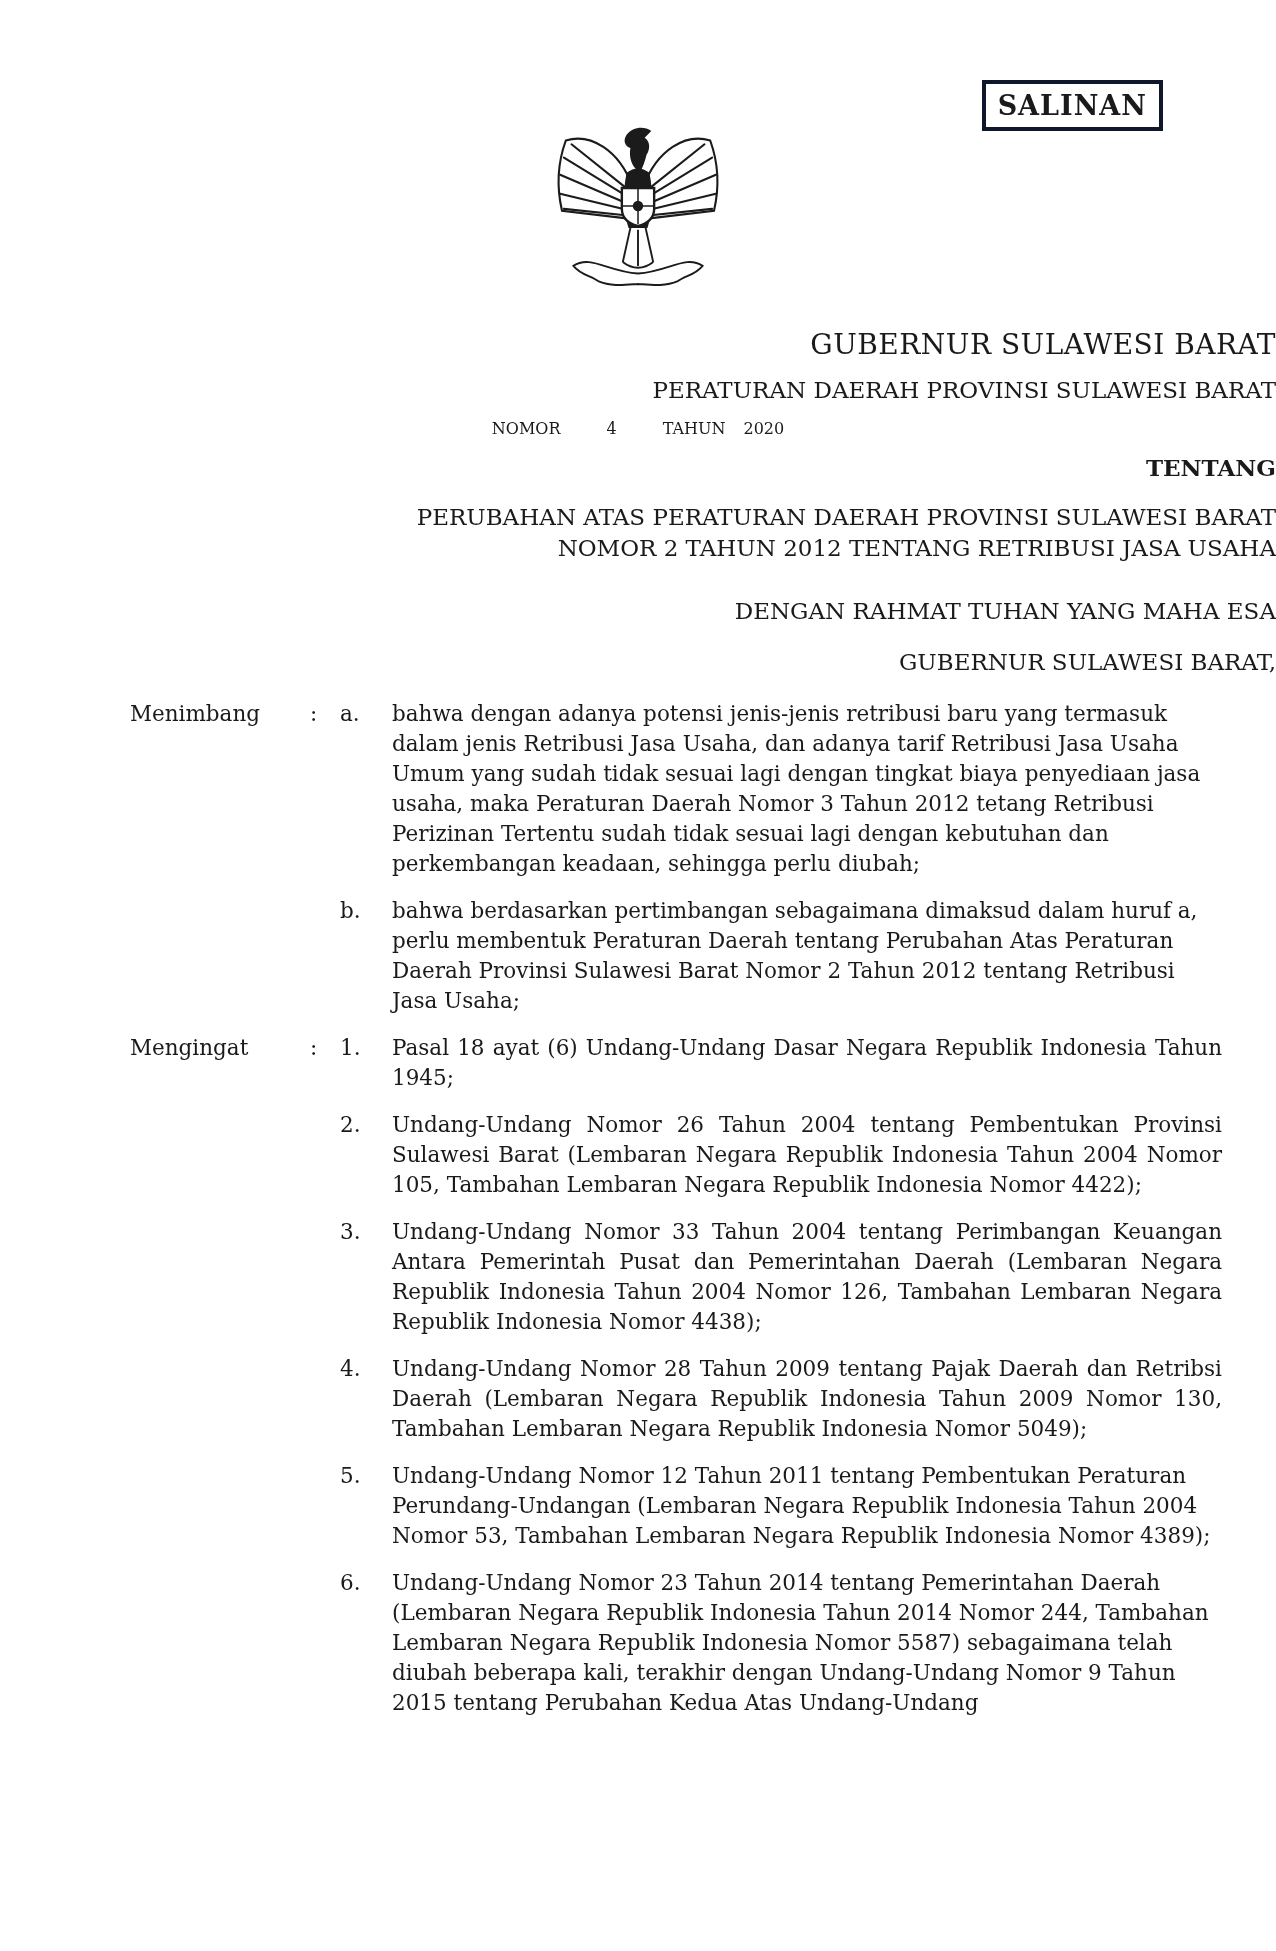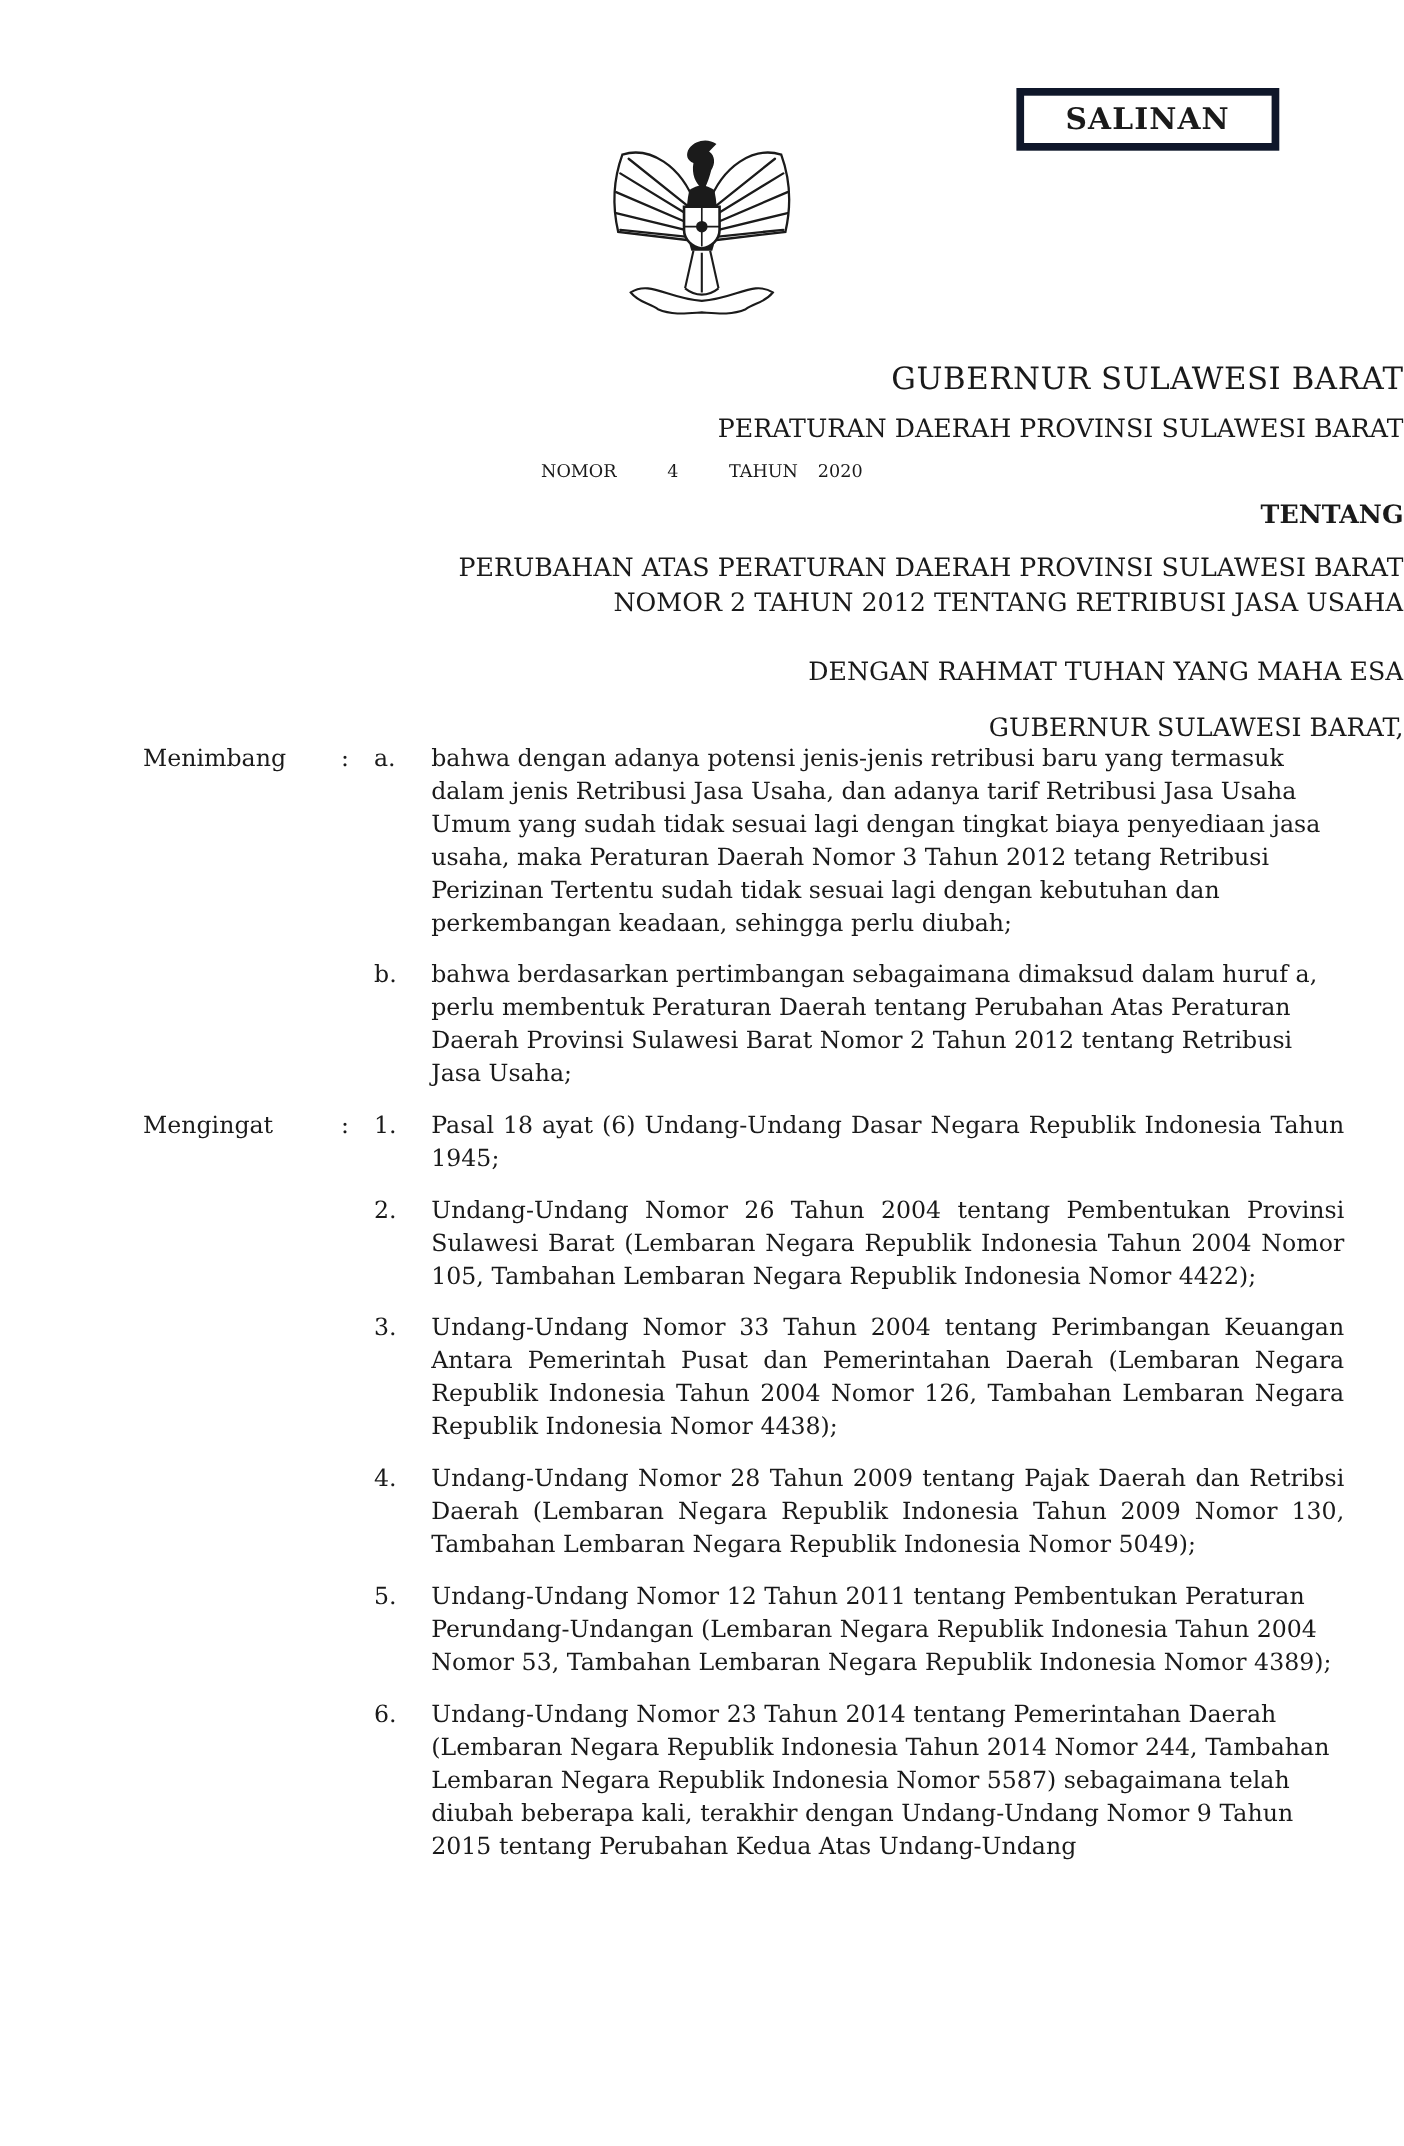--- a/index.html
+++ b/index.html
@@ -10,22 +10,22 @@
     margin: 0 auto;
     background: #ffffff;
     color: #1a1a1a;
     font-family: "DejaVu Serif", "Liberation Serif", serif;
     overflow: hidden;
   }
   .salinan-box {
     position: absolute;
     top: 80px;
     right: 113px;
-    border: 7px solid #0f172a;
-    padding: 6px 38px;
+    border: 4px solid #0f172a;
+    padding: 6px 12px;
     font-size: 27px;
     font-weight: bold;
     letter-spacing: 1px;
   }
   .emblem-wrap {
     padding-top: 112px;
     display: flex;
     justify-content: center;
   }
   .header { text-align: right; }
@@ -51,20 +51,21 @@
   .tentang-line { margin-top: 16px; font-size: 23px; font-weight: bold; }
   .subject {
     margin-top: 21px;
     font-size: 23px;
     line-height: 31px;
   }
   .invocation { margin-top: 34px; font-size: 23px; }
   .issuer { margin-top: 25px; font-size: 23px; }
 
   .body-block {
+    margin-top: 24px;
     padding: 0 54px 0 130px;
     font-size: 21.5px;
     line-height: 30px;
   }
   .row {
     display: grid;
     grid-template-columns: 180px 30px 52px 1fr;
     margin-bottom: 17px;
   }
   .col-label { text-align: left; }

